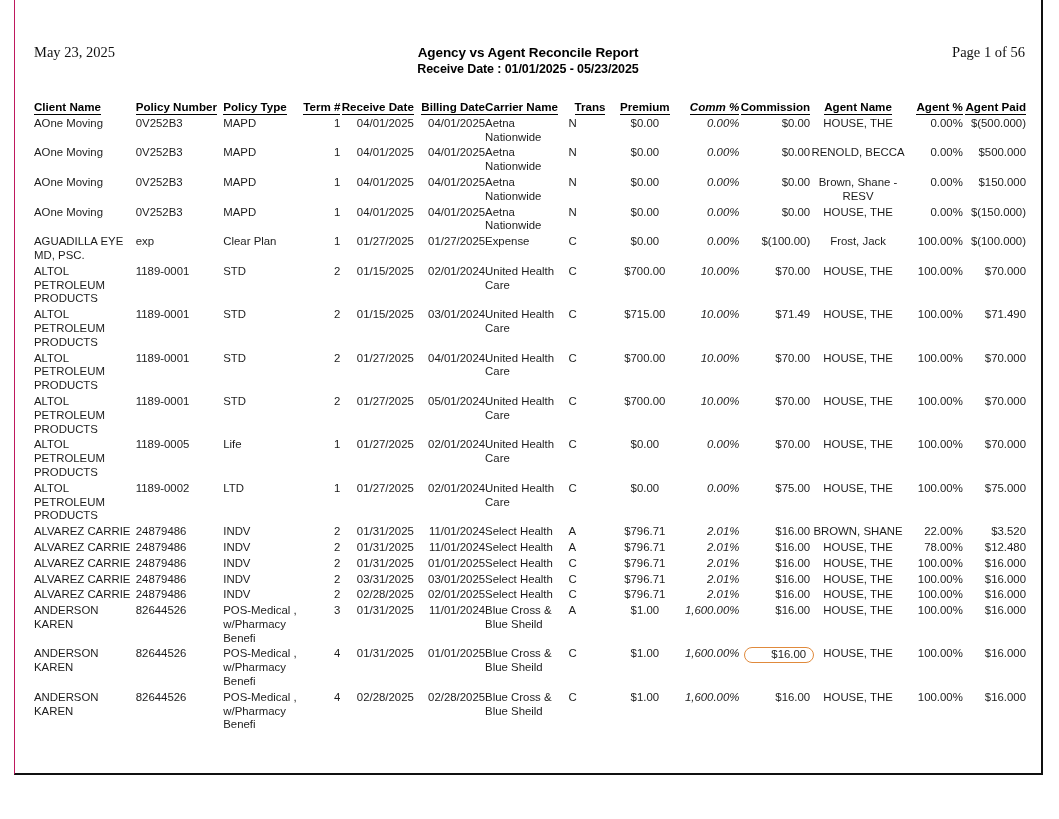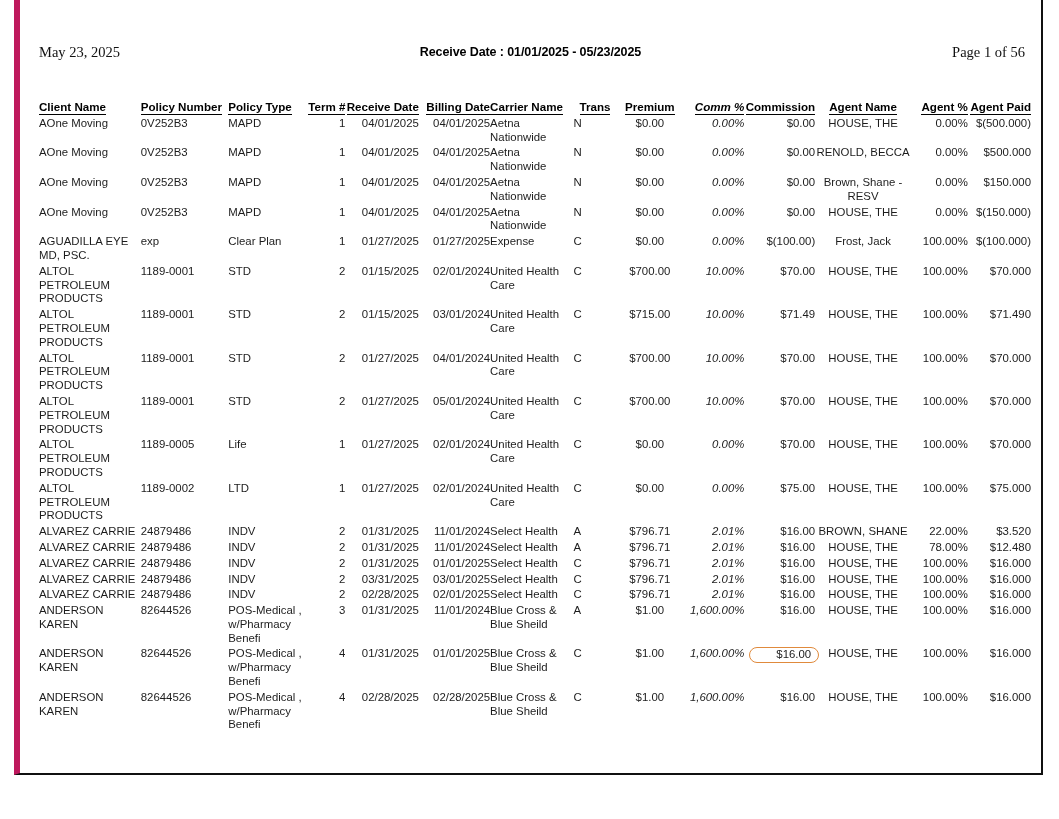--- a/index.html
+++ b/index.html
@@ -17,21 +17,21 @@
   }
 
   
   #page-sheet {
     position: absolute;
     left: 14px;
     top: 0px;
     width: 1029px;
     height: 775px;
     background: #ffffff;
-    border-left: 6px solid #be185d;
+    border-left: 1px solid #be185d;
     border-right: 2px solid #101010;
     border-bottom: 2px solid #101010;
     border-top: none;
     box-sizing: border-box;
   }
 
   
   .report-header {
     position: relative;
     height: 56px;
@@ -164,20 +164,21 @@
   }
 </style>
 </head>
 <body>
 
 <div id="page-sheet">
 
   <div class="report-header">
     <div class="hdr-date">May 23, 2025</div>
     <div class="hdr-center">
+      <div class="hdr-title">Agency vs Agent Reconcile Report</div>
       <div class="hdr-sub">Receive Date : 01/01/2025 - 05/23/2025</div>
     </div>
     <div class="hdr-page">Page 1 of 56</div>
   </div>
 
   <table id="report-table">
     <thead>
       <tr>
         <th class="c-client"><span class="hd">Client Name</span></th>
         <th class="c-polnum"><span class="hd">Policy Number</span></th>

